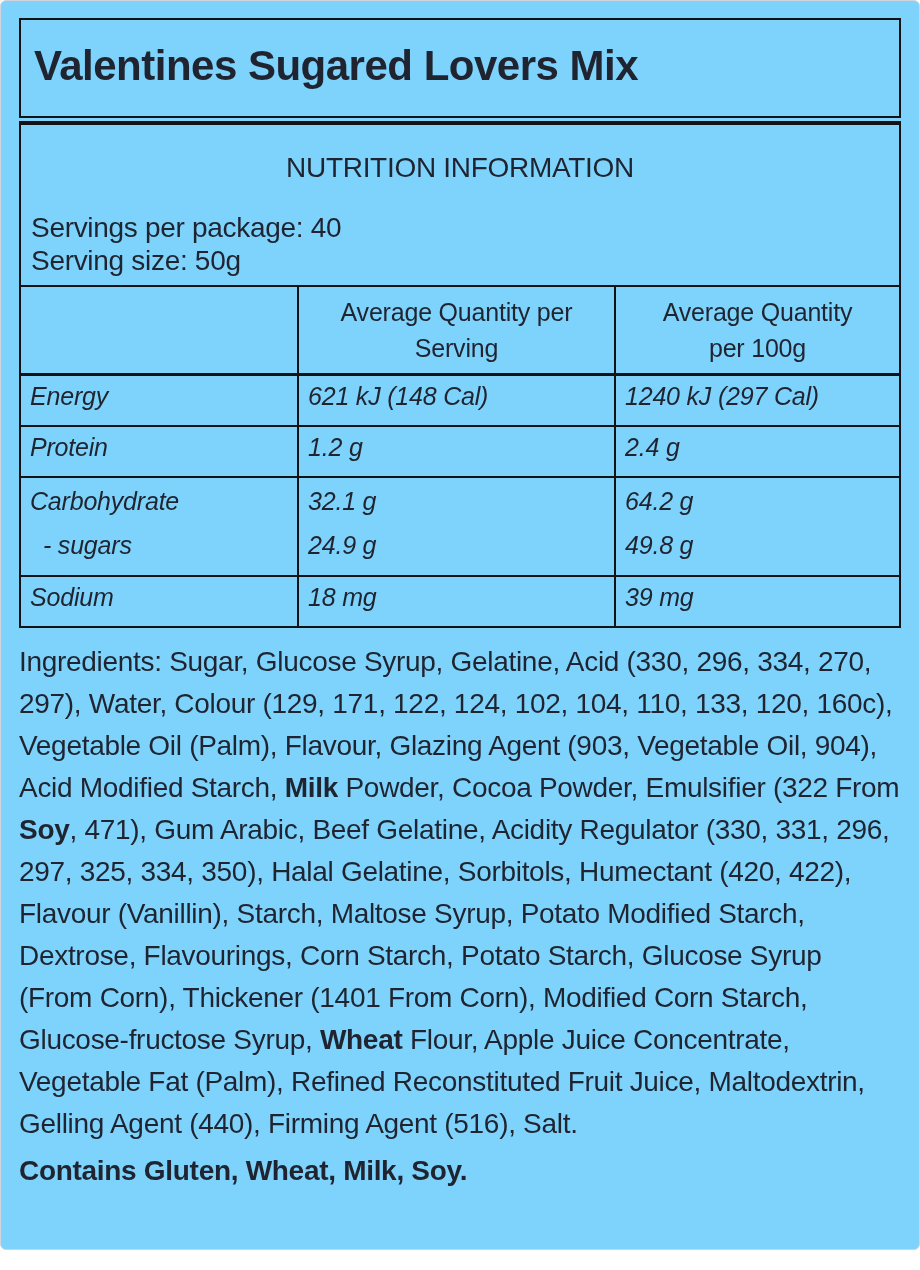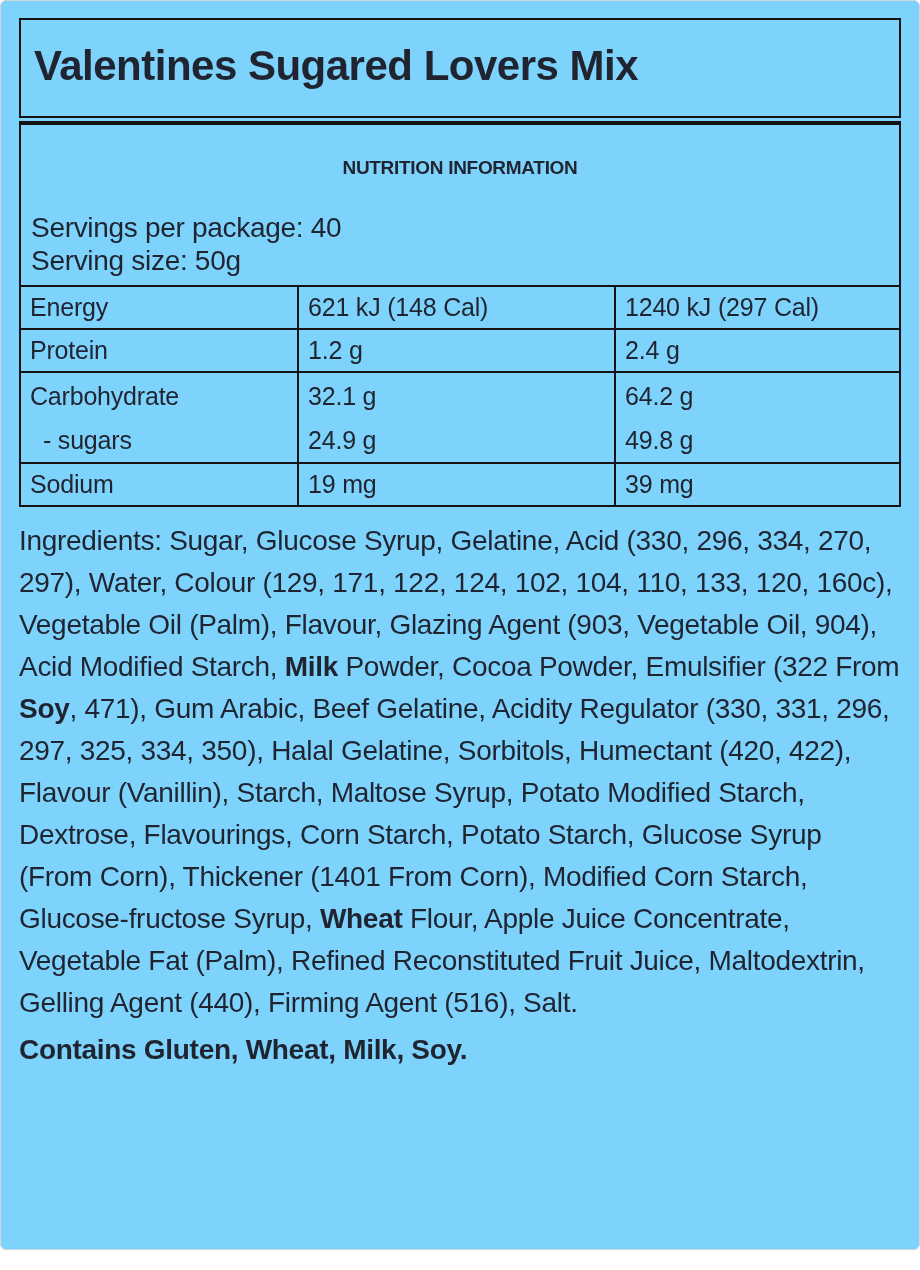--- a/index.html
+++ b/index.html
@@ -41,43 +41,44 @@
     font-size: 25px;
     letter-spacing: -0.2px;
     color: #1f2430;
   }
   tr.intro-row td {
     border-top-width: 4px;
     padding: 26px 10px 8px 10px;
   }
   .nutri-heading {
     text-align: center;
-    font-size: 19px;
-    font-weight: 700;
+    font-size: 28px;
+    font-weight: 400;
     line-height: 34px;
     margin: 0 0 26px 0;
     letter-spacing: -0.3px;
   }
   .serving-line {
     font-size: 28px;
     line-height: 33px;
     letter-spacing: -0.3px;
   }
   tr.head-row td {
     height: 86px;
     text-align: center;
     vertical-align: middle;
     line-height: 36px;
     padding: 0 26px;
     border-bottom-width: 3px;
   }
   tr.data-row td {
     height: 41px;
     vertical-align: middle;
-    padding: 0 6px 0 9px;
+    padding: 0 6px 8px 9px;
+    font-style: italic;
   }
   tr.data-row.tall td {
     height: 86px;
     padding-top: 1px;
   }
   .cell-line {
     height: 44px;
     line-height: 44px;
   }
   .sub-indent {
@@ -113,20 +114,25 @@
       <col>
     </colgroup>
     <tbody>
       <tr class="intro-row">
         <td colspan="3">
           <div class="nutri-heading">NUTRITION INFORMATION</div>
           <div class="serving-line">Servings per package: 40</div>
           <div class="serving-line">Serving size: 50g</div>
         </td>
       </tr>
+      <tr class="head-row">
+        <td></td>
+        <td>Average Quantity per Serving</td>
+        <td>Average Quantity per 100g</td>
+      </tr>
       <tr class="data-row">
         <td>Energy</td>
         <td>621 kJ (148 Cal)</td>
         <td>1240 kJ (297 Cal)</td>
       </tr>
       <tr class="data-row">
         <td>Protein</td>
         <td>1.2 g</td>
         <td>2.4 g</td>
       </tr>
@@ -139,21 +145,21 @@
           <div class="cell-line">32.1 g</div>
           <div class="cell-line">24.9 g</div>
         </td>
         <td>
           <div class="cell-line">64.2 g</div>
           <div class="cell-line">49.8 g</div>
         </td>
       </tr>
       <tr class="data-row">
         <td>Sodium</td>
-        <td>19 mg</td>
+        <td>18 mg</td>
         <td>39 mg</td>
       </tr>
     </tbody>
   </table>
 
   <div class="ingredients"><span>Ingredients: Sugar, Glucose Syrup, Gelatine, Acid (330, 296, 334, 270, 297), Water, Colour (129, 171, 122, 124, 102, 104, 110, 133, 120, 160c), Vegetable Oil (Palm), Flavour, Glazing Agent (903, Vegetable Oil, 904), Acid Modified Starch, </span><span style="font-weight: 700;">Milk</span><span> Powder, Cocoa Powder, Emulsifier (322 From </span><span style="font-weight: 700;">Soy</span><span>, 471), Gum Arabic, Beef Gelatine, Acidity Regulator (330, 331, 296, 297, 325, 334, 350), Halal Gelatine, Sorbitols, Humectant (420, 422), Flavour (Vanillin), Starch, Maltose Syrup, Potato Modified Starch, Dextrose, Flavourings, Corn Starch, Potato Starch, Glucose Syrup (From Corn), Thickener (1401 From Corn), Modified Corn Starch, Glucose-fructose Syrup, </span><span style="font-weight: 700;">Wheat</span><span> Flour, Apple Juice Concentrate, Vegetable Fat (Palm), Refined Reconstituted Fruit Juice, Maltodextrin, Gelling Agent (440), Firming Agent (516), Salt.</span></div>
 
   <div class="contains">Contains Gluten, Wheat, Milk, Soy.</div>
 
 </div>

